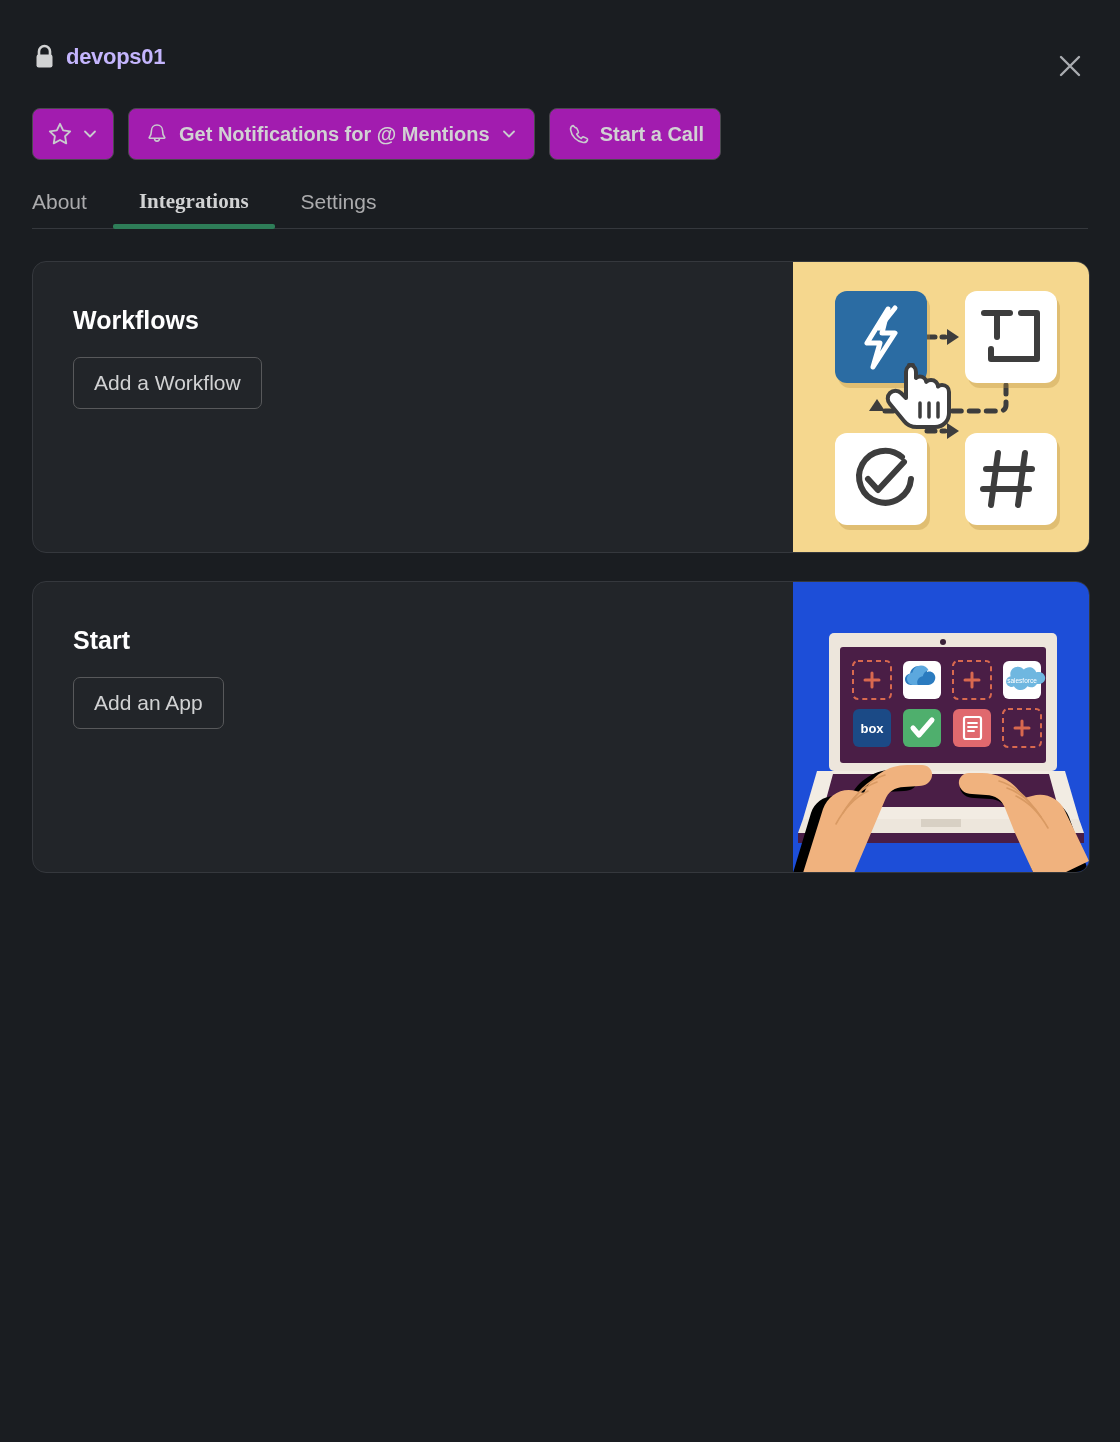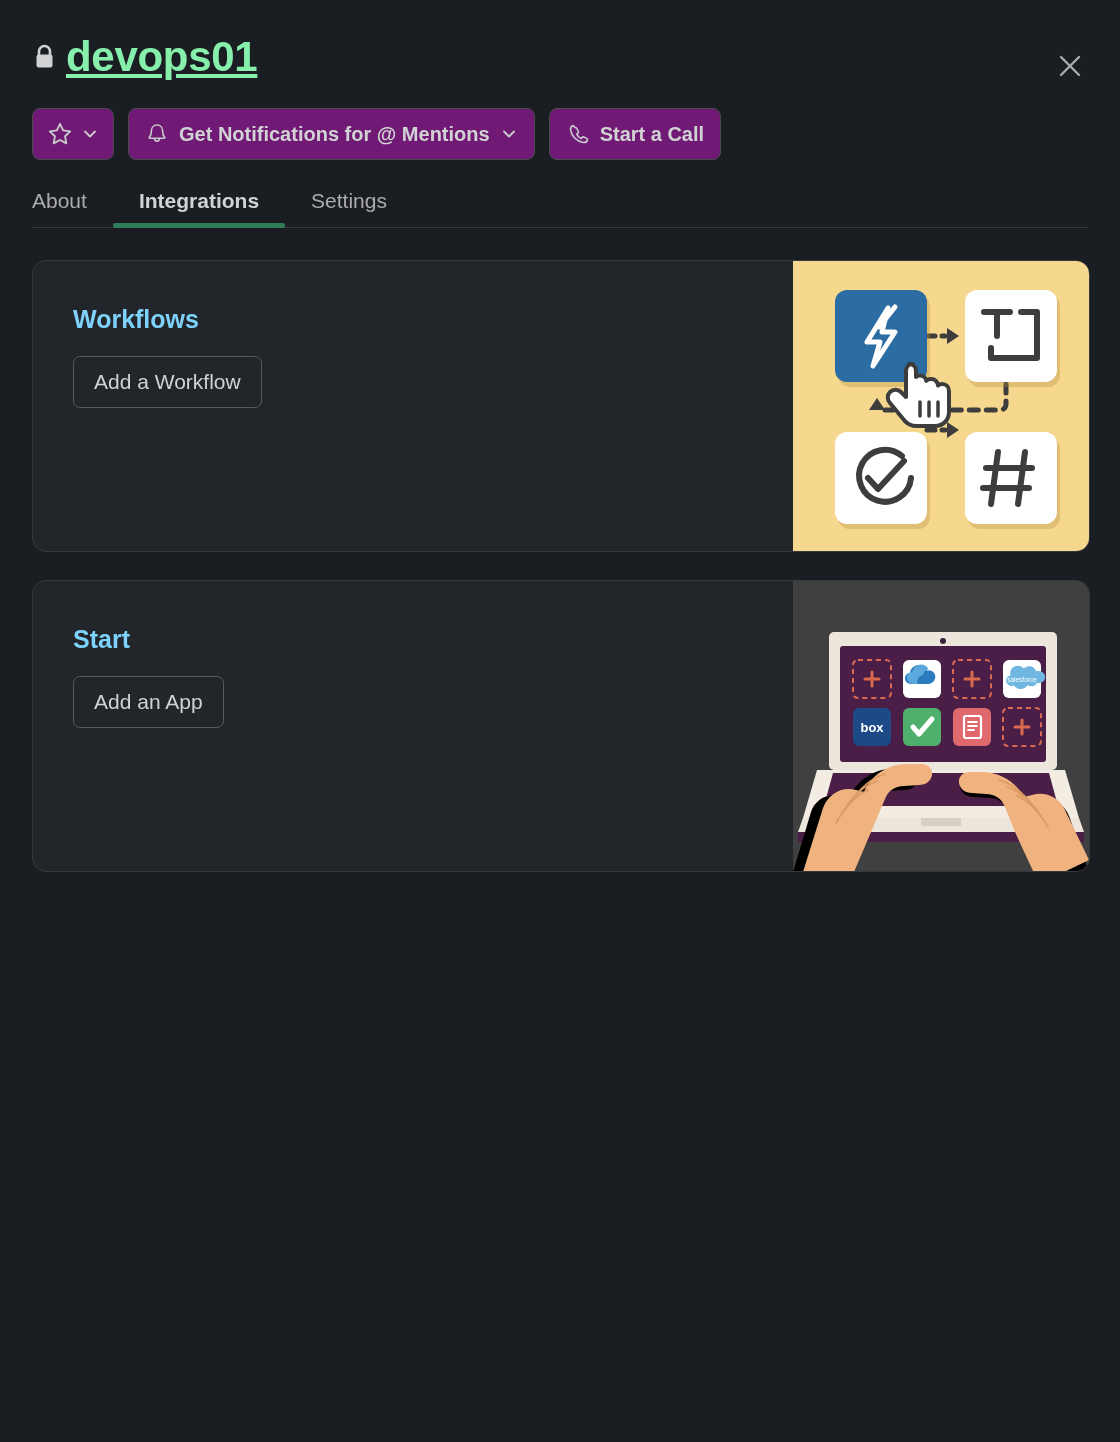--- a/index.html
+++ b/index.html
@@ -36,26 +36,25 @@
   .lock-icon {
     width: 24px;
     height: 28px;
     display: flex;
     align-items: center;
     justify-content: center;
     flex: 0 0 auto;
   }
 
   .channel-title {
-    font-size: 42px;
+    font-size: 22px;
     font-weight: bold;
-    color: #86efac;
+    color: #c4b5fd;
     letter-spacing: -0.3px;
     line-height: 1;
-    text-decoration: underline;
   }
 
   .close-button {
     position: absolute;
     top: 46px;
     right: 30px;
     width: 40px;
     height: 40px;
     display: flex;
     align-items: center;
@@ -70,21 +69,21 @@
     align-items: center;
     gap: 14px;
     margin-top: 28px;
     padding-left: 0;
   }
 
   .tb-btn {
     height: 52px;
     border: 1px solid #494A4D;
     border-radius: 8px;
-    background: #701a75;
+    background: #a21caf;
     display: flex;
     align-items: center;
     gap: 10px;
     padding: 0 16px;
     cursor: pointer;
     color: #D1D2D3;
     font-size: 20px;
     font-weight: bold;
     white-space: nowrap;
   }
@@ -113,21 +112,21 @@
     font-size: 21px;
     color: #ABABAD;
     padding: 4px 26px 14px 26px;
     cursor: pointer;
     position: relative;
     white-space: nowrap;
     font-weight: normal;
   }
   .tab:first-child { padding-left: 0; margin-left: 0; }
   .tab .tab-count { color: #ABABAD; font-weight: normal; margin-left: 6px; }
-  .tab.active { color: #D1D2D3; font-weight: bold; }
+  .tab.active { color: #D1D2D3; font-weight: bold; font-family: Liberation Serif, serif; }
   .tab.active::after {
     content: "";
     position: absolute;
     left: 0; right: 0; bottom: -1px;
     height: 5px;
     background: #2E7D58;
     border-radius: 2px;
   }
   .tab.active:first-child::after { left: 0; }
 
@@ -150,21 +149,21 @@
   }
 
   .card-body {
     flex: 1 1 auto;
     padding: 44px 0 0 40px;
   }
 
   .card-title {
     font-size: 25px;
     font-weight: bold;
-    color: #7dd3fc;
+    color: #ffffff;
     margin-bottom: 22px;
   }
 
   .card-desc {
     font-size: 22px;
     line-height: 1.42;
     color: #D1D2D3;
     max-width: 660px;
     margin-bottom: 26px;
   }
@@ -186,21 +185,21 @@
   }
 
   .card-art {
     flex: 0 0 296px;
     width: 296px;
     align-self: stretch;
     position: relative;
   }
 
   .art-workflows { background: #F5D78E; }
-  .art-apps { background: #404040; }
+  .art-apps { background: #1d4ed8; }
 
   .art-svg { display: block; width: 100%; height: 100%; }
 </style>
 </head>
 <body>
 
 <div class="panel">
 
   <div class="header">
 

